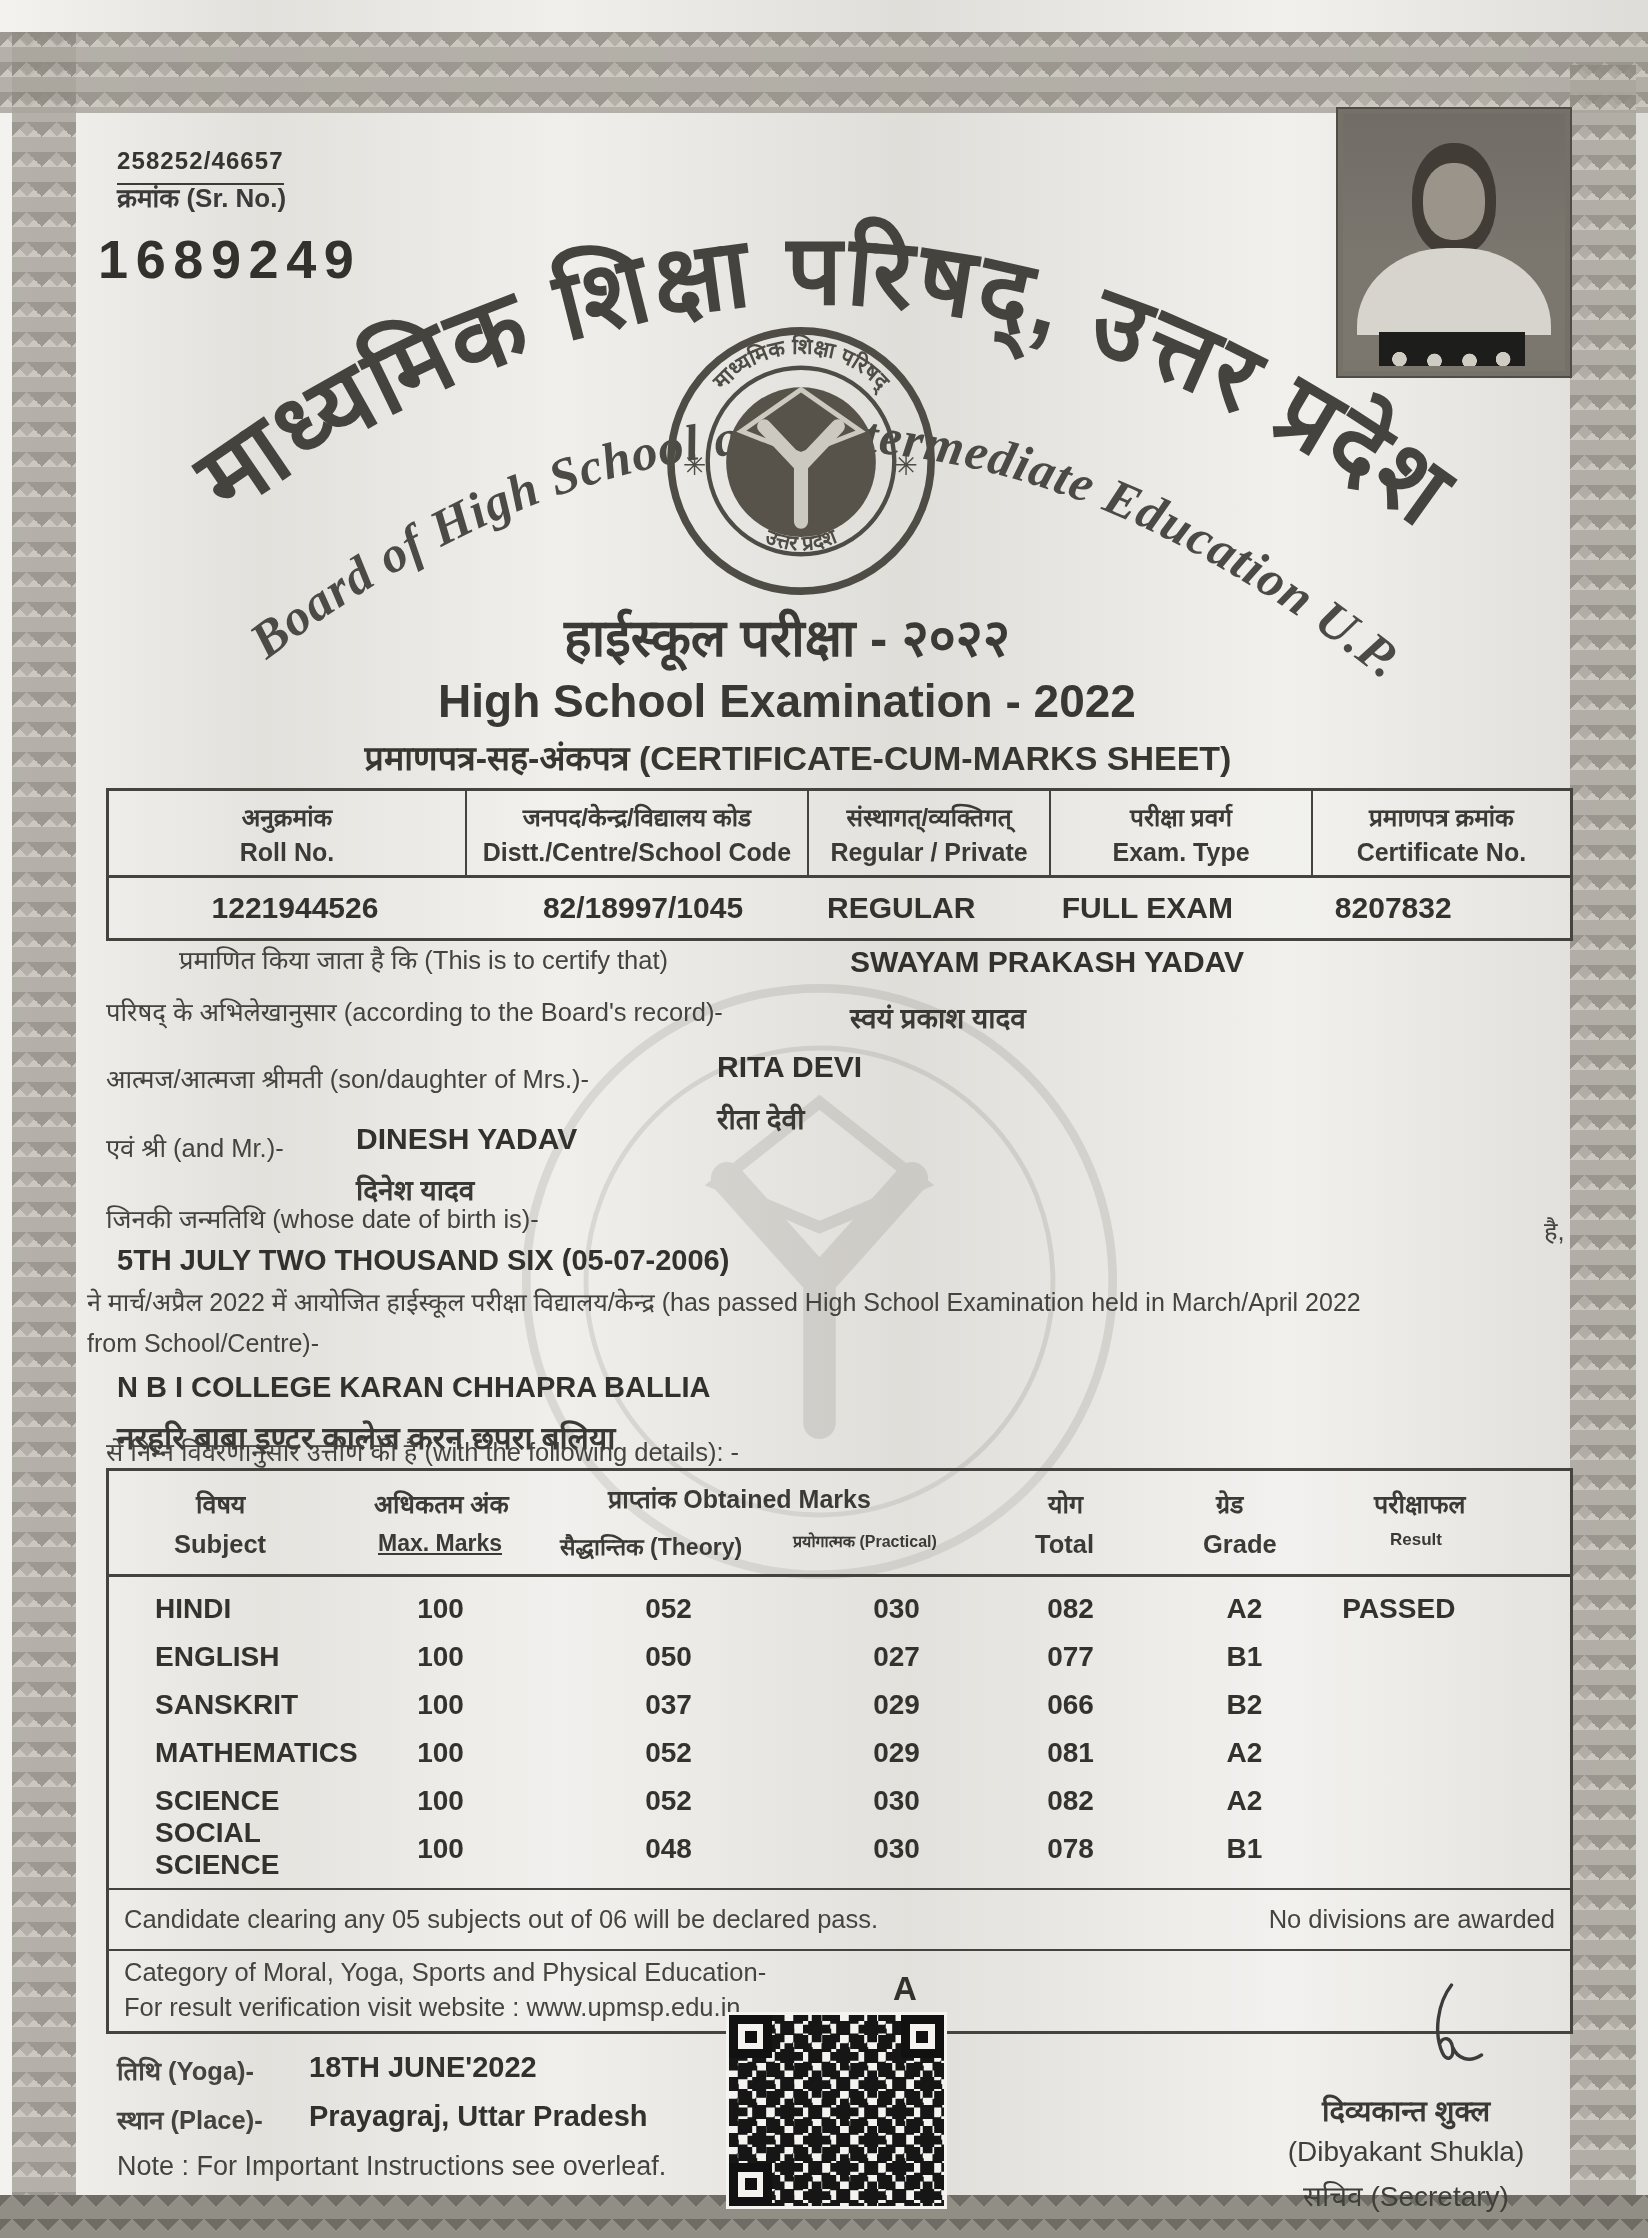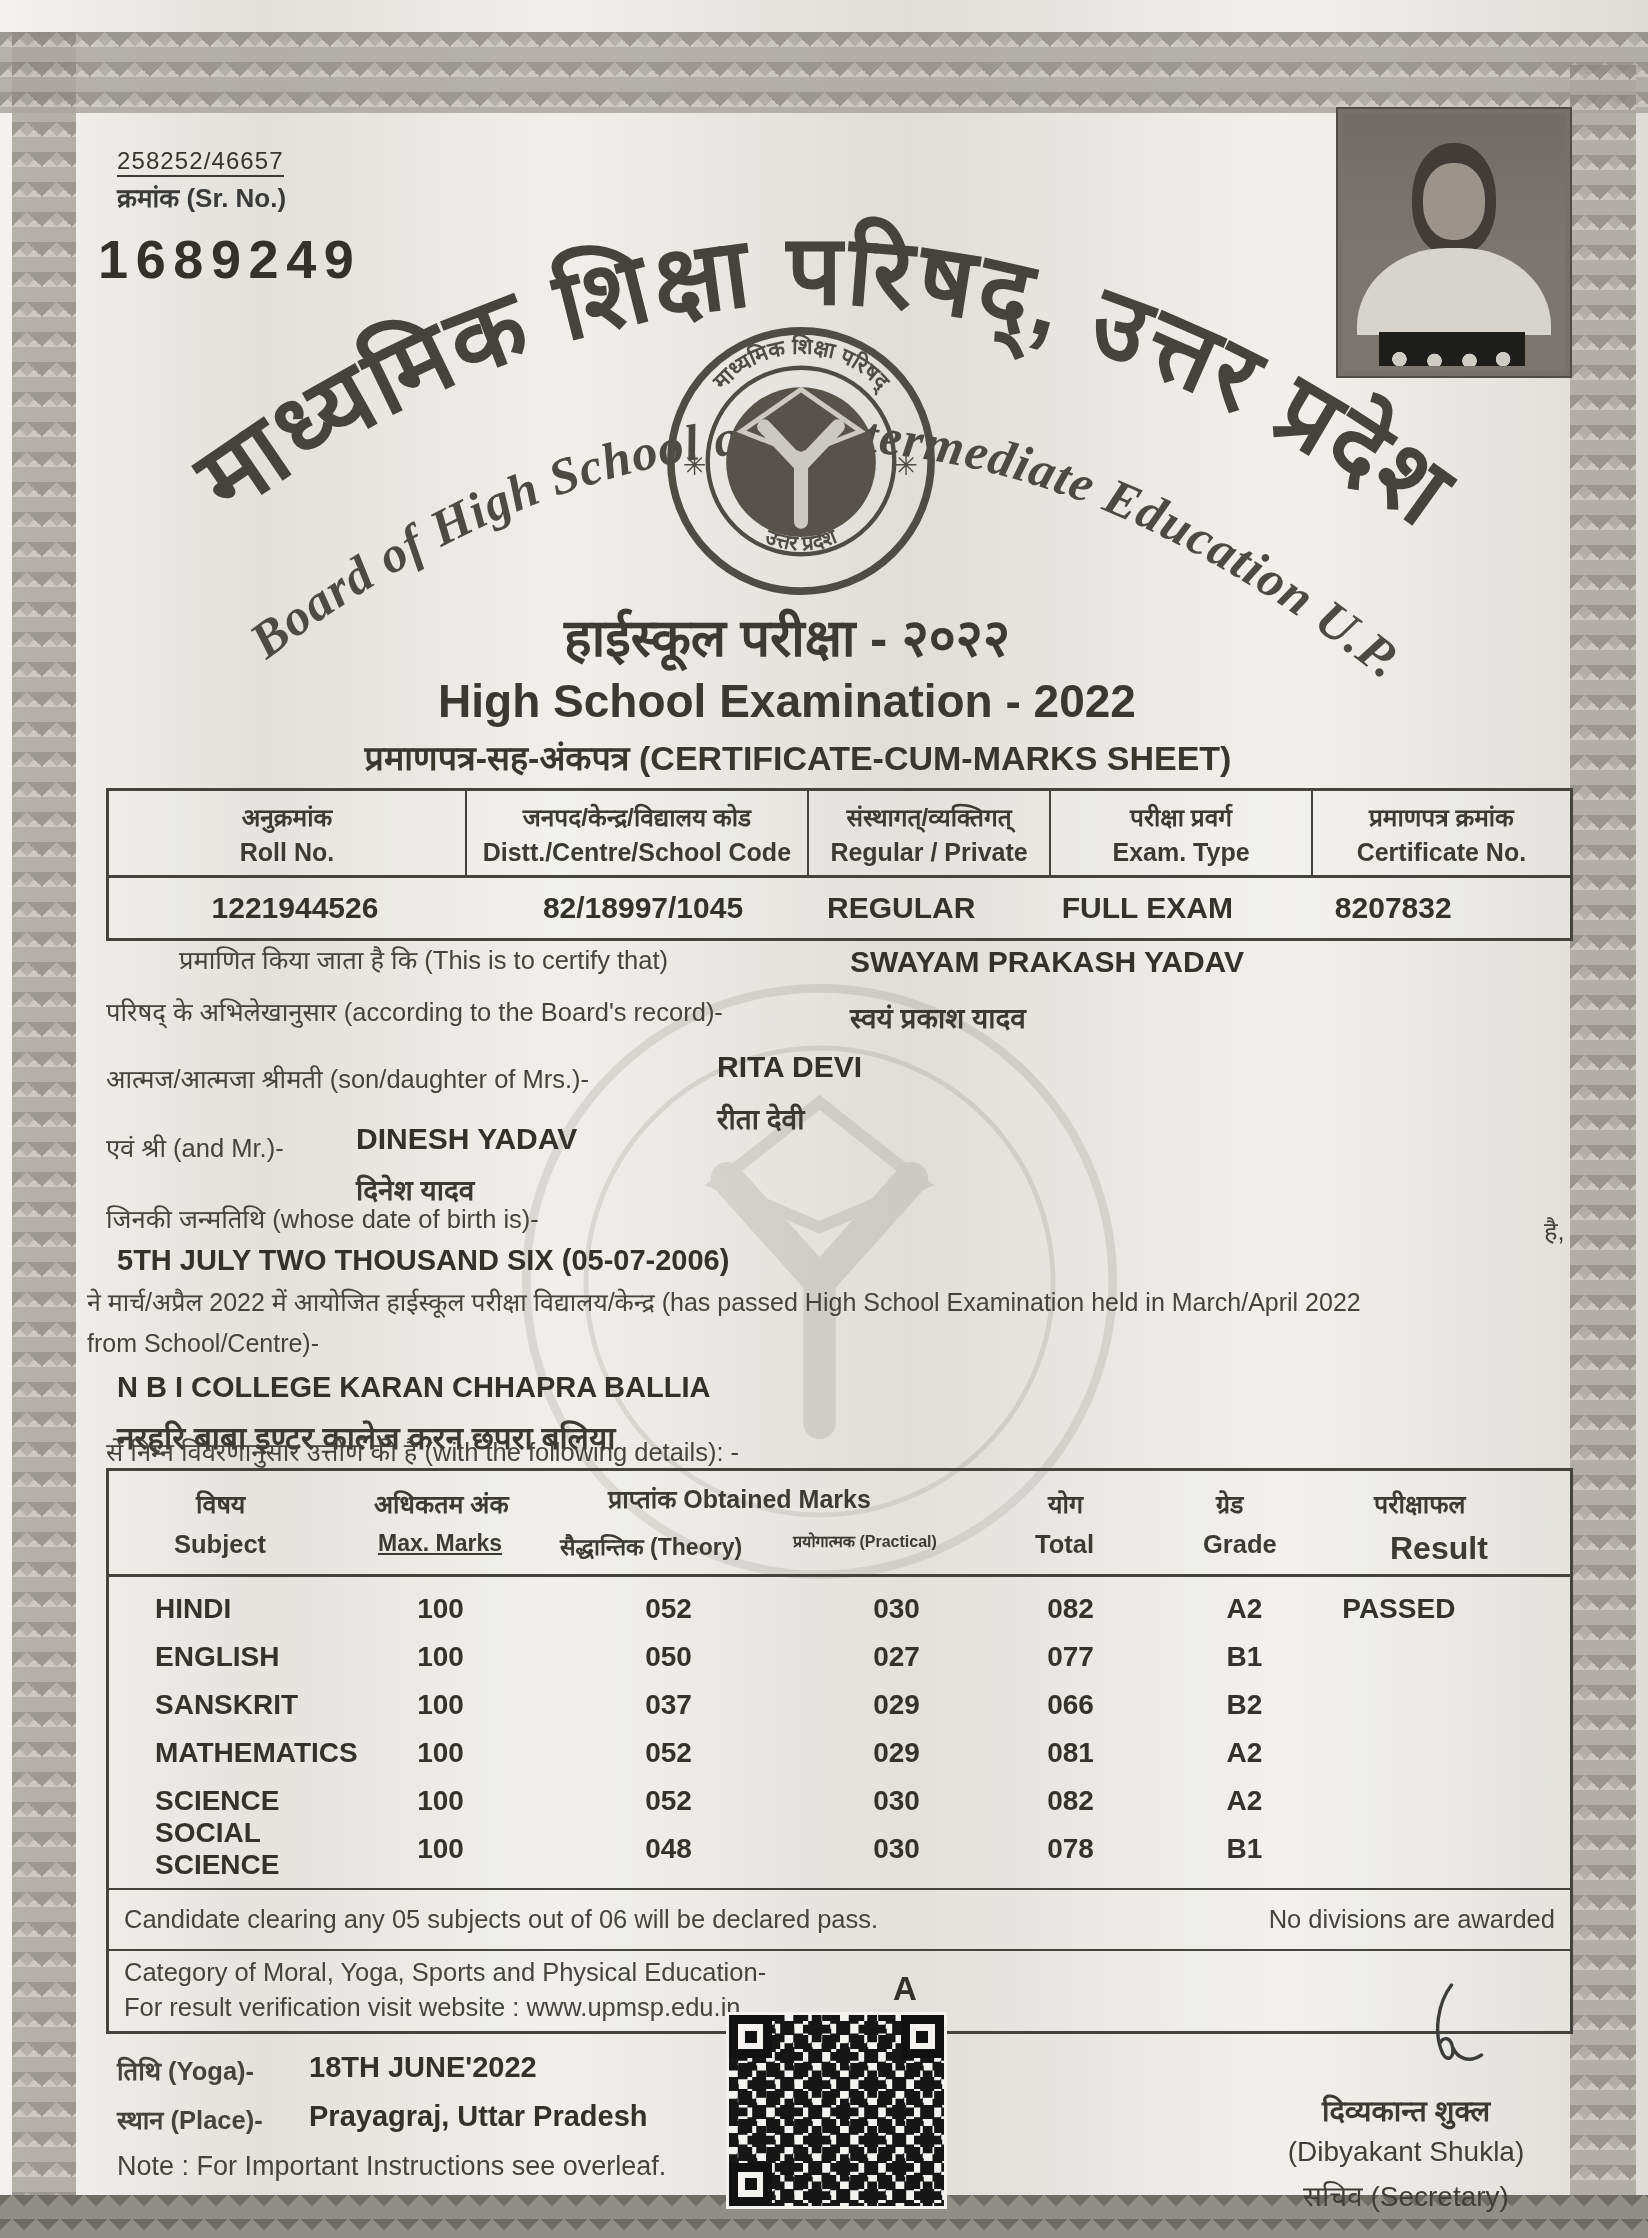--- a/index.html
+++ b/index.html
@@ -31,21 +31,21 @@
       linear-gradient(135deg, #6f6c65 25%, transparent 25%) 0 0/24px 24px,
       linear-gradient(225deg, #6f6c65 25%, transparent 25%) 0 0/24px 24px,
       #918e86;}
   .content{position:absolute;inset:0;z-index:2;}
   .wm{position:absolute;z-index:1;opacity:.16;}
   .abs{position:absolute;white-space:nowrap;}
   .hi{font-family:"Liberation Sans","DejaVu Sans",sans-serif;}
   .ink{color:#35342f;}
 
   
-  .form-no{left:117px;top:147px;font-size:24px;font-weight:400;letter-spacing:1.1px;border-bottom:2.7px solid #3c3b36;padding-bottom:0;}
+  .form-no{left:117px;top:147px;font-size:24px;font-weight:700;letter-spacing:1.1px;border-bottom:2.7px solid #3c3b36;padding-bottom:8px;}
   .sr-label{left:117px;top:179px;font-size:26px;font-weight:600;}
   .sr-value{left:98px;top:228px;font-size:54px;font-weight:700;letter-spacing:7.6px;color:#32312c;}
 
   
   .photo{left:1336px;top:107px;width:232px;height:267px;border:2.2px solid #504d47;background:#757169;position:absolute;}
   .photo-inner{position:absolute;inset:5.4px;background:linear-gradient(180deg,#716d66 0%,#7b776f 55%,#8b878004 100%),#7a766e;overflow:hidden;}
   .photo-head{position:absolute;left:31%;top:11%;width:38%;height:44%;background:#413c36;border-radius:48% 48% 44% 44%;}
   .photo-face{position:absolute;left:36%;top:19%;width:28%;height:30%;background:#9b948a;border-radius:46%;}
   .photo-shirt{position:absolute;left:6%;bottom:14%;width:88%;height:34%;background:#d7d4cd;border-radius:46% 46% 0 0/90% 90% 0 0;}
   .photo-caption{position:absolute;left:16%;bottom:2%;width:66%;height:13%;background:#1d1d1b;
@@ -247,21 +247,21 @@
         <div class="h" style="left:265px;top:15px;font-size:25px;">अधिकतम अंक</div>
         <div class="h" style="left:269px;top:59px;font-size:23px;text-decoration:underline;">Max. Marks</div>
         <div class="h" style="left:499px;top:10px;font-size:25px;">प्राप्तांक Obtained Marks</div>
         <div class="h" style="left:451px;top:59px;font-size:23px;">सैद्धान्तिक (Theory)</div>
         <div class="h" style="left:684px;top:59px;font-size:16px;">प्रयोगात्मक (Practical)</div>
         <div class="h" style="left:939px;top:15px;font-size:25px;">योग</div>
         <div class="h" style="left:926px;top:59px;font-size:25.5px;">Total</div>
         <div class="h" style="left:1107px;top:15px;font-size:25px;">ग्रेड</div>
         <div class="h" style="left:1094px;top:59px;font-size:25.5px;">Grade</div>
         <div class="h" style="left:1265px;top:15px;font-size:25px;">परीक्षाफल</div>
-        <div class="h" style="left:1281px;top:59px;font-size:32px;">Result</div>
+        <div class="h" style="left:1281px;top:59px;font-size:17px;">Result</div>
       </div>
       <div class="mbody">
         <div class="mrow">
           <div class="mc-sub">HINDI</div>
           <div class="mc-max">100</div>
           <div class="mc-th">052</div>
           <div class="mc-pr">030</div>
           <div class="mc-to">082</div>
           <div class="mc-gr">A2</div>
           <div class="mc-re">PASSED</div>

